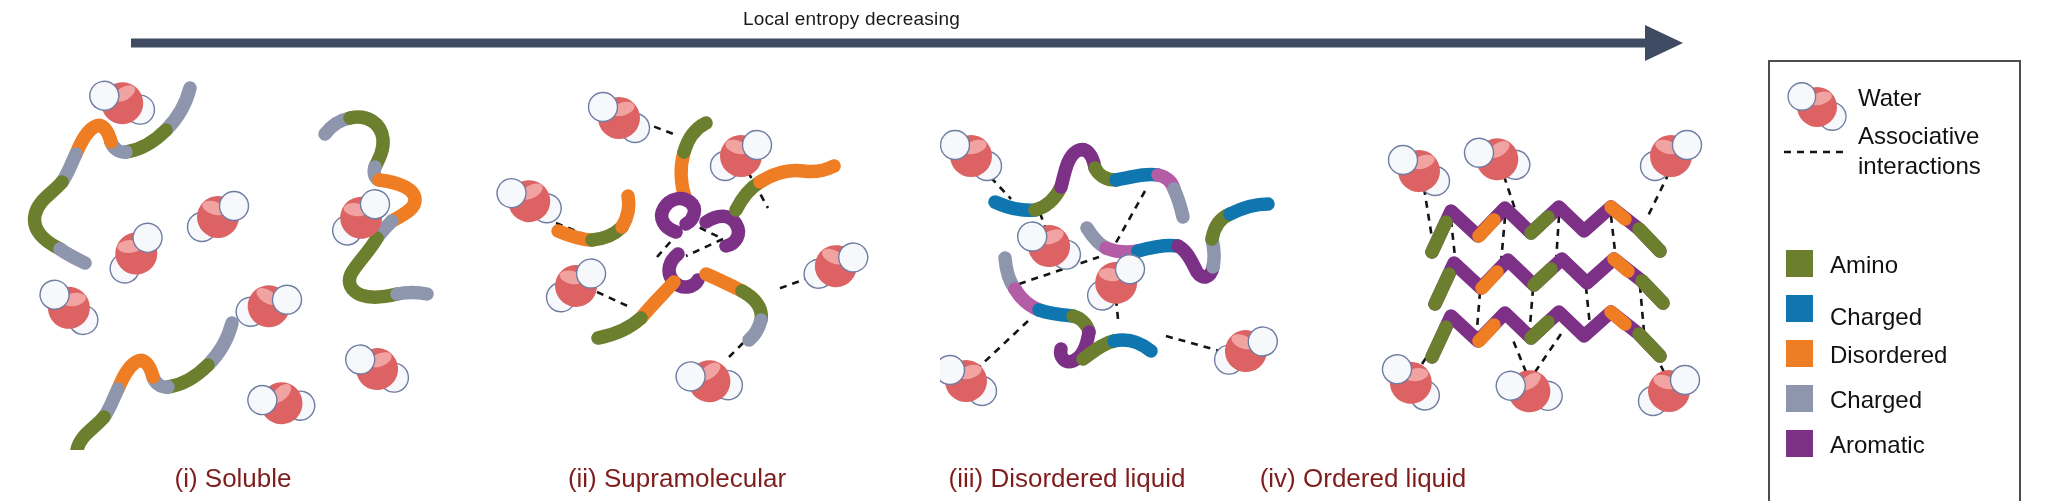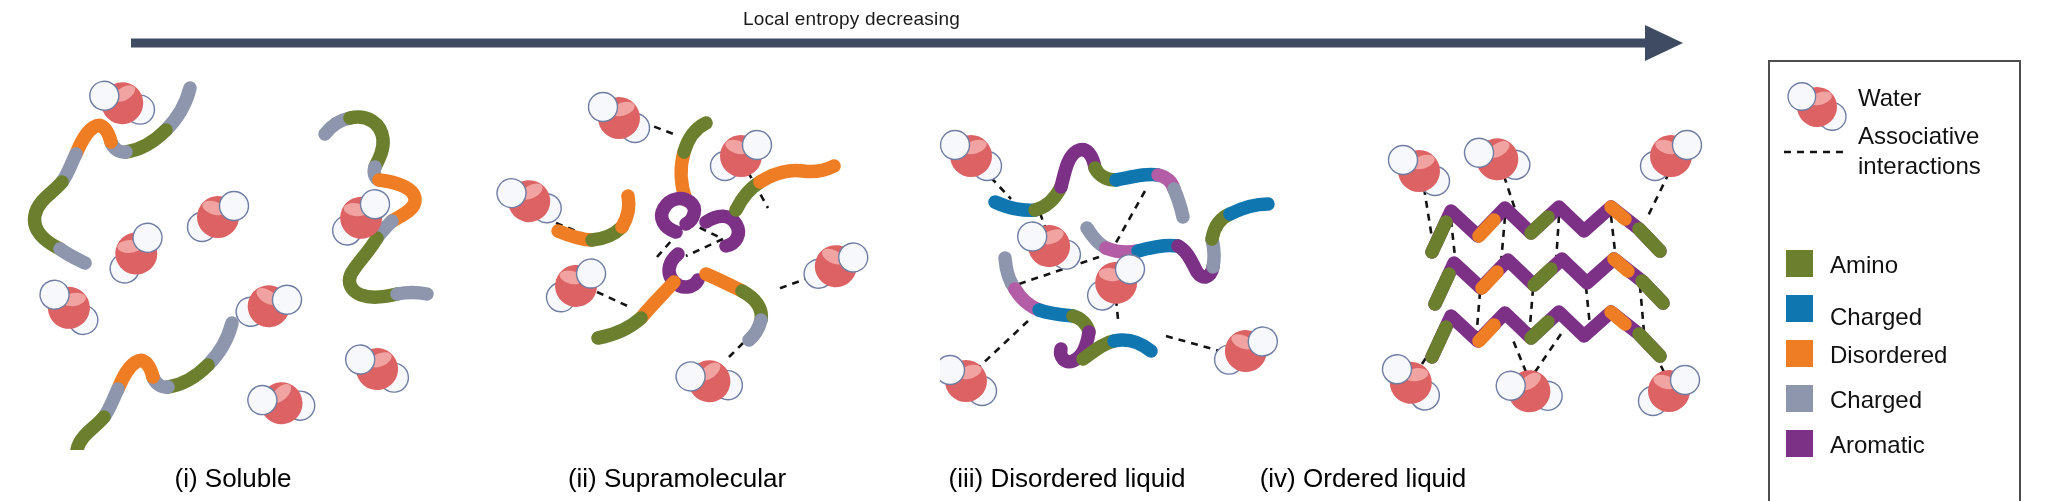--- a/index.html
+++ b/index.html
@@ -11,21 +11,21 @@
   #title{
     top:8px;left:600px;width:360px;text-align:right;
     font-size:19px;letter-spacing:0.2px;color:#1a1a1a;
   }
   svg{display:block;}
   .panel{position:absolute;}
   .chain path{fill:none;stroke-width:13.5;stroke-linecap:round;stroke-linejoin:round;}
   .dashes path, .dashes line{stroke:var(--dash);stroke-width:2.6;stroke-dasharray:7 6;fill:none;stroke-linecap:butt;}
   .caption{
     position:absolute;top:463px;transform:translateX(-50%);
-    font-size:26px;white-space:nowrap;color:#000000;
+    font-size:26px;white-space:nowrap;color:#7f1d1d;
   }
   .caption2{
     position:absolute;top:497px;transform:translateX(-50%);
     font-size:26px;white-space:nowrap;color:#111;
   }
   #legend{
     position:absolute;left:1768px;top:60px;width:253px;height:492px;
     border:2px solid var(--legend-border);background:#fff;box-sizing:border-box;
   }
   #legend .lbl{position:absolute;font-size:24px;color:#111;}

